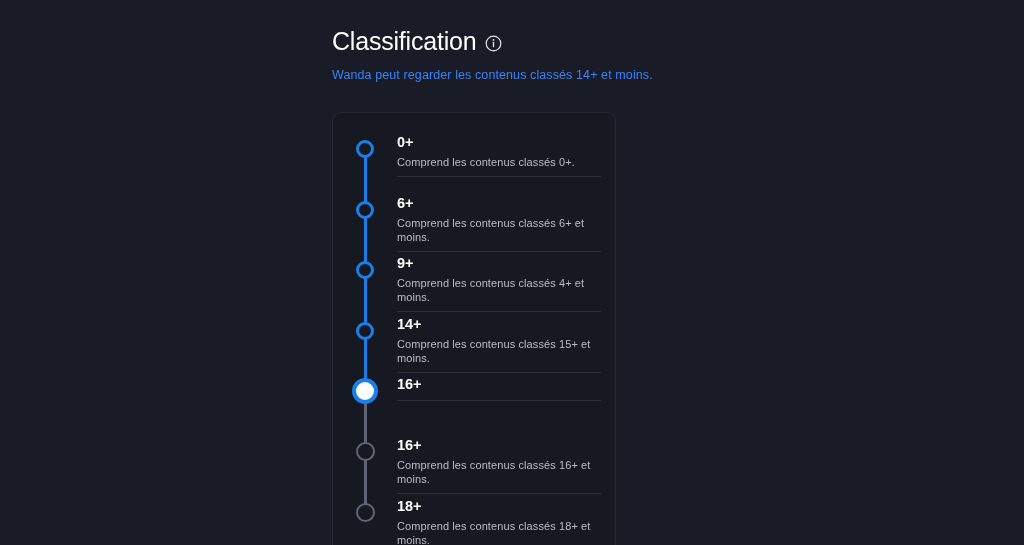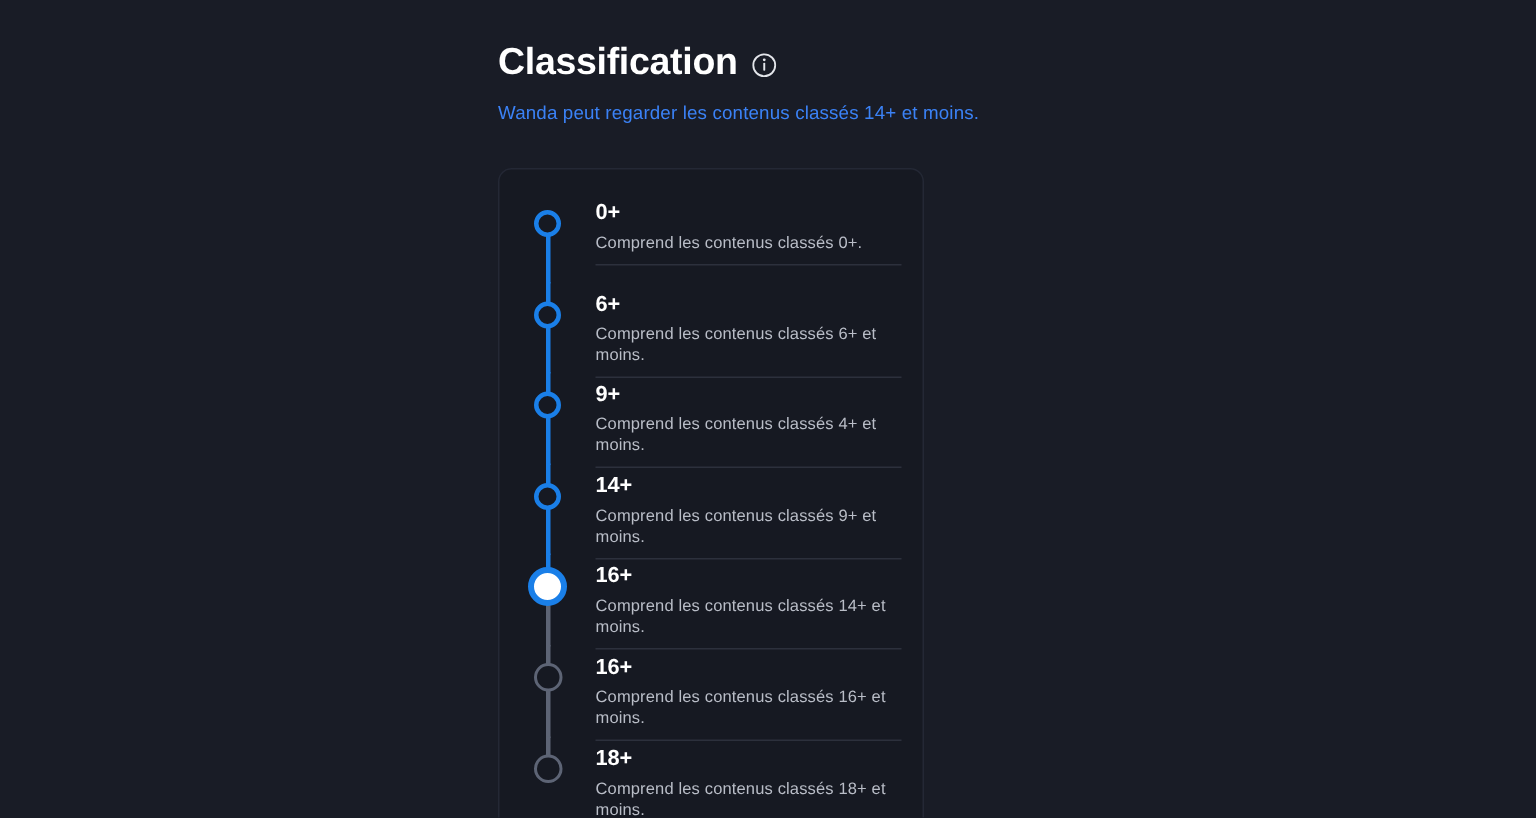--- a/index.html
+++ b/index.html
@@ -31,21 +31,21 @@
   }
 
   .title-row {
     display: flex;
     align-items: center;
     gap: 9px;
   }
 
   .page-title {
     font-size: 25px;
-    font-weight: bold;
+    font-weight: normal;
     color: #ffffff;
     letter-spacing: -0.2px;
     line-height: 30px;
   }
 
   .info-icon {
     display: inline-flex;
     align-items: center;
     justify-content: center;
     width: 17px;
@@ -247,34 +247,33 @@
       </div>
 
       <div class="rating-item">
         <div class="node-col">
           <div class="line-up"></div>
           <div class="line-down"></div>
           <div class="node"></div>
         </div>
         <div class="rating-body">
           <div class="rating-label">14+</div>
-          <div class="rating-desc">Comprend les contenus classés 9+ et moins.</div>
+          <div class="rating-desc">Comprend les contenus classés 15+ et moins.</div>
           <div class="row-divider"></div>
         </div>
       </div>
 
       <div class="rating-item selected">
         <div class="node-col">
           <div class="line-up"></div>
           <div class="line-down"></div>
           <div class="node"></div>
         </div>
         <div class="rating-body">
           <div class="rating-label">16+</div>
-          <div class="rating-desc">Comprend les contenus classés 14+ et moins.</div>
           <div class="row-divider"></div>
         </div>
       </div>
 
       <div class="rating-item inactive">
         <div class="node-col">
           <div class="line-up"></div>
           <div class="line-down"></div>
           <div class="node"></div>
         </div>

